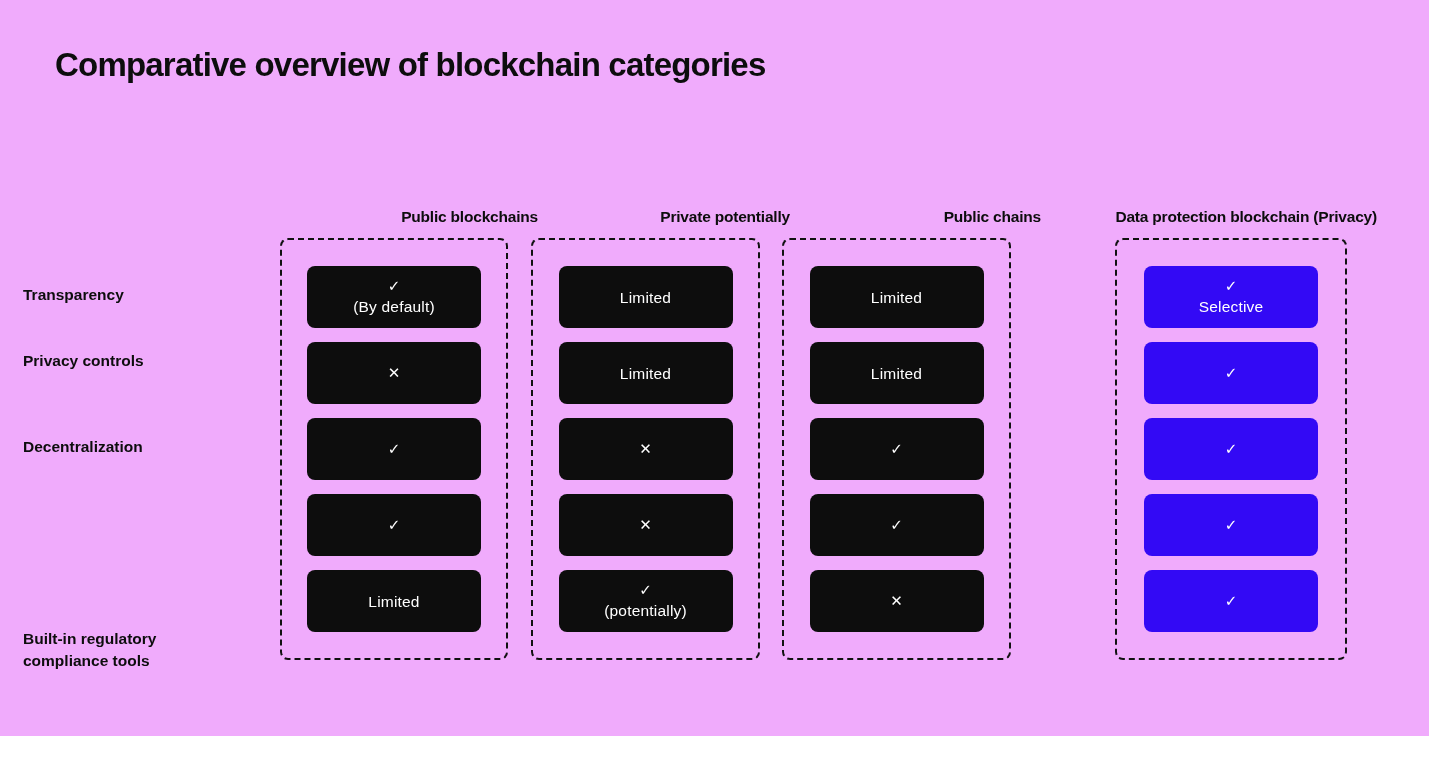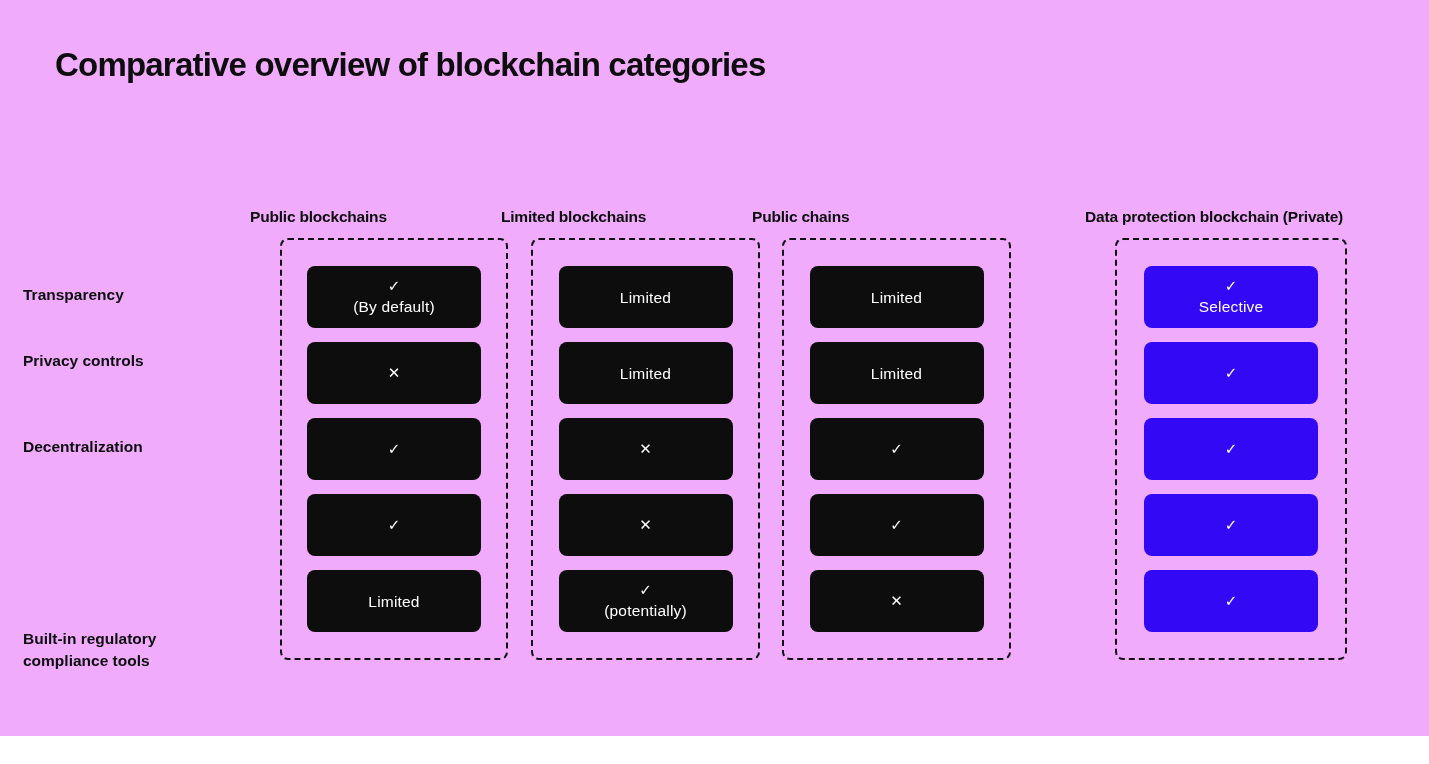--- a/index.html
+++ b/index.html
@@ -62,21 +62,21 @@
   .col { position: absolute; top: 208px; }
   #col-0 { left: 280px; width: 228px; }
   #col-1 { left: 531px; width: 229px; }
   #col-2 { left: 782px; width: 229px; }
   #col-3 { left: 1115px; width: 232px; }
   .col-header {
     position: absolute;
     top: 0;
     left: -30px;
     right: -30px;
-    text-align: left;
+    text-align: right;
     font-size: 15.5px;
     font-weight: 700;
     letter-spacing: -0.2px;
     white-space: nowrap;
     color: #0d0d0d;
   }
   .col-box {
     position: absolute;
     top: 30px;
     left: 0;
@@ -171,21 +171,21 @@
 
       </div>
       <div class="cell r4">
 
         <span class="txt">Limited</span>
       </div>
     </div>
   </section>
 
   <section class="col" id="col-1" style="--cell-bg: #0D0D0D;">
-    <div class="col-header">Limited blockchains</div>
+    <div class="col-header">Private potentially</div>
     <div class="col-box">
       <div class="cell r0">
 
         <span class="txt">Limited</span>
       </div>
       <div class="cell r1">
 
         <span class="txt">Limited</span>
       </div>
       <div class="cell r2">
@@ -223,21 +223,21 @@
 
       </div>
       <div class="cell r4">
         <span class="glyph">✕</span>
 
       </div>
     </div>
   </section>
 
   <section class="col" id="col-3" style="--cell-bg: #3309F5;">
-    <div class="col-header">Data protection blockchain (Private)</div>
+    <div class="col-header">Data protection blockchain (Privacy)</div>
     <div class="col-box">
       <div class="cell r0">
         <span class="glyph">✓</span>
         <span class="txt">Selective</span>
       </div>
       <div class="cell r1">
         <span class="glyph">✓</span>
 
       </div>
       <div class="cell r2">

